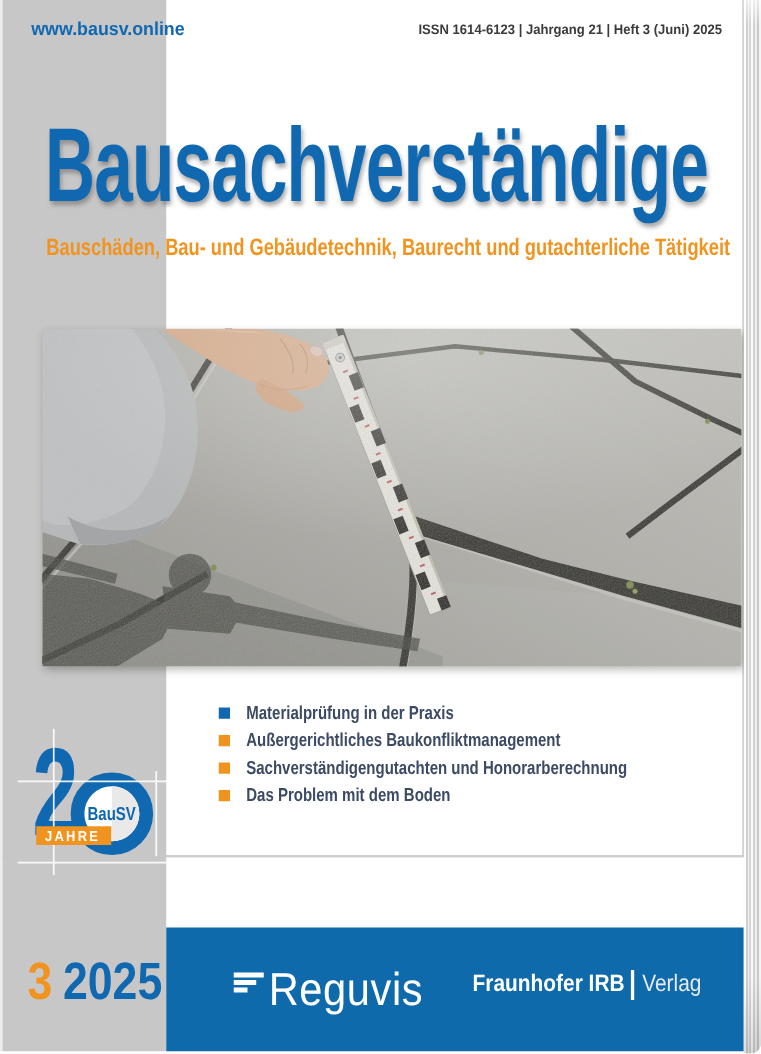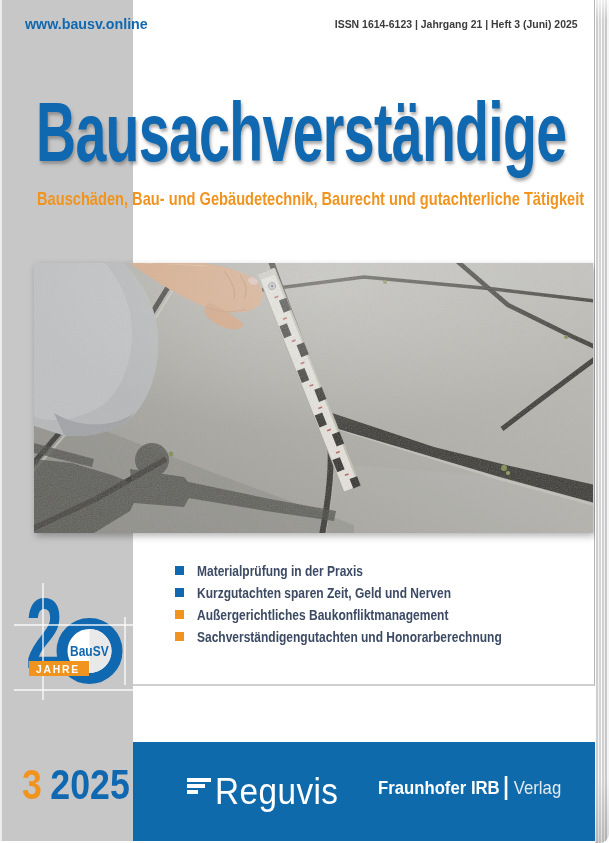--- a/index.html
+++ b/index.html
@@ -187,35 +187,35 @@
       </svg>
     </div>
 
     <ul class="articles">
   <li class="article">
     <span class="bullet" style="background: rgb(16, 104, 176);"></span>
     <span class="article-label">Materialprüfung in der Praxis</span>
   </li>
 
 
-  <li class="article">
-    <span class="bullet" style="background: rgb(16, 104, 176);"></span>
-    <span class="article-label">Kurzgutachten sparen Zeit, Geld und Nerven</span>
-  </li>
 
   <li class="article">
     <span class="bullet" style="background: rgb(240, 148, 31);"></span>
     <span class="article-label">Außergerichtliches Baukonfliktmanagement</span>
   </li>
 
   <li class="article">
     <span class="bullet" style="background: rgb(240, 148, 31);"></span>
     <span class="article-label">Sachverständigengutachten und Honorarberechnung</span>
   </li>
 
+  <li class="article">
+    <span class="bullet" style="background: rgb(240, 148, 31);"></span>
+    <span class="article-label">Das Problem mit dem Boden</span>
+  </li>
 </ul>
 
     <div class="badge20">
       <svg viewBox="0 0 121 117" aria-hidden="true">
         <text transform="translate(12,85) scale(0.66,1)" font-size="100" font-weight="bold" fill="#1068b0">2</text>
         <circle cx="75.5" cy="68" r="27.5" fill="#ffffff" stroke="#1068b0" stroke-width="11"></circle>
         <path d="M75.5,46 A22,22 0 0 1 75.5,90 Z" fill="#e9e9e9"></path>
         <text transform="translate(56,73) scale(0.8,1)" font-size="15" font-weight="bold" fill="#1068b0">BauSV</text>
         <g stroke="#ffffff" stroke-width="1.4" opacity=".9">
           <line x1="0" y1="42" x2="121" y2="42"></line>

